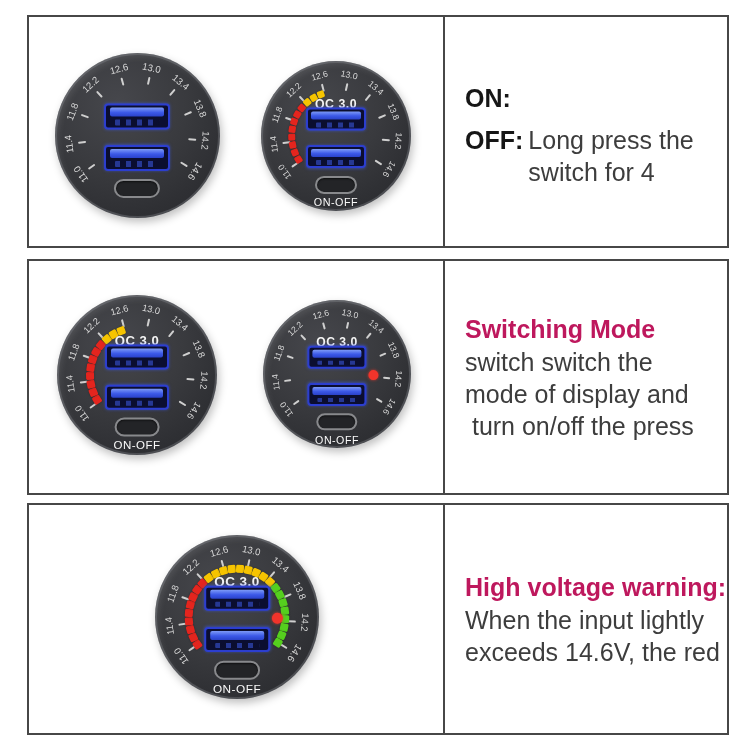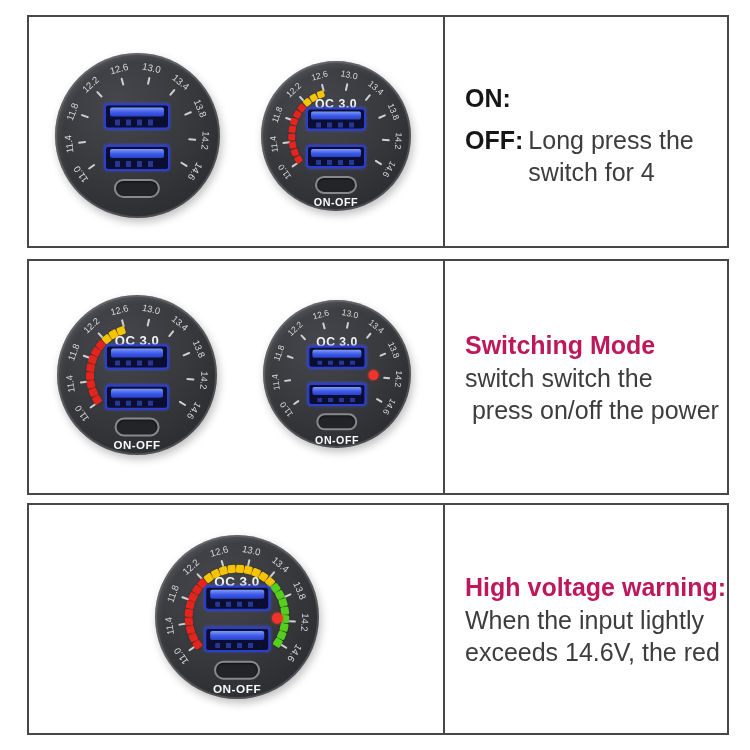--- a/index.html
+++ b/index.html
@@ -51,21 +51,21 @@
   }
   .usb-port::after{
     content:'';position:absolute;left:14%;right:14%;bottom:9%;height:24%;
     background:repeating-linear-gradient(90deg, rgba(60,90,230,0.55) 0 5px, rgba(8,10,40,0.1) 5px 11px);
     border-radius:1px;
   }
   .pwr-btn{
     background:#232427;border:2px solid #88898c;border-radius:999px;box-sizing:border-box;
     box-shadow:inset 0 1px 2px rgba(0,0,0,0.6);
   }
-  .onoff-label{color:#fafafa;font-weight:bold;white-space:nowrap;line-height:1;letter-spacing:0.5px;}
+  .onoff-label{color:#fafafa;font-weight:normal;white-space:nowrap;line-height:1;letter-spacing:0.5px;}
   .red-dot{border-radius:50%;box-shadow:0 0 3px rgba(240,52,40,0.85);}
 </style>
 </head>
 <body>
 
 <div class="panel panel-1">
   <div class="img-cell">
       <div class="device" style="height: 165px; width: 165px; left: 25.5px; top: 35.5px;">
         <div class="dial-label" style="font-size: 9.57px; transform: translate(-50%, -50%) rotate(-125deg) translateY(-68.475px);">11.0</div>
         <div class="dial-tick" style="height: 8.25px; transform: translate(-50%, -50%) rotate(-125deg) translateY(-55.275px);"></div>
@@ -225,21 +225,22 @@
         <div class="usb-port" style="width: 59.2px; height: 22.94px; transform: translate(-50%, -50%) translateY(20.424px);">
           <div class="usb-tongue"></div>
         </div>
         <div class="pwr-btn" style="width: 41.44px; height: 17.464px; transform: translate(-50%, -50%) translateY(48.1px);"></div>
         <div class="onoff-label" style="font-size: 10.656px; transform: translate(-50%, -50%) translateY(65.86px);">ON-OFF</div>
       </div>
     </div>
   <div class="text-cell">
       <div class="txt-heading">Switching Mode</div>
       <div class="txt-line">switch switch the</div>
-      <div class="txt-line"> press on/off the power</div>
+      <div class="txt-line">mode of display and</div>
+      <div class="txt-line"> turn on/off the press</div>
     </div>
 </div>
 
 <div class="panel panel-3">
   <div class="img-cell">
       <div class="device" style="height: 164px; width: 164px; left: 126px; top: 30px;">
         <div class="dial-label" style="font-size: 9.512px; transform: translate(-50%, -50%) rotate(-125deg) translateY(-68.06px);">11.0</div>
         <div class="dial-tick" style="height: 8.2px; transform: translate(-50%, -50%) rotate(-125deg) translateY(-54.94px);"></div>
         <div class="dial-label" style="font-size: 9.512px; transform: translate(-50%, -50%) rotate(-97.5556deg) translateY(-68.06px);">11.4</div>
         <div class="dial-tick" style="height: 8.2px; transform: translate(-50%, -50%) rotate(-97.5556deg) translateY(-54.94px);"></div>

